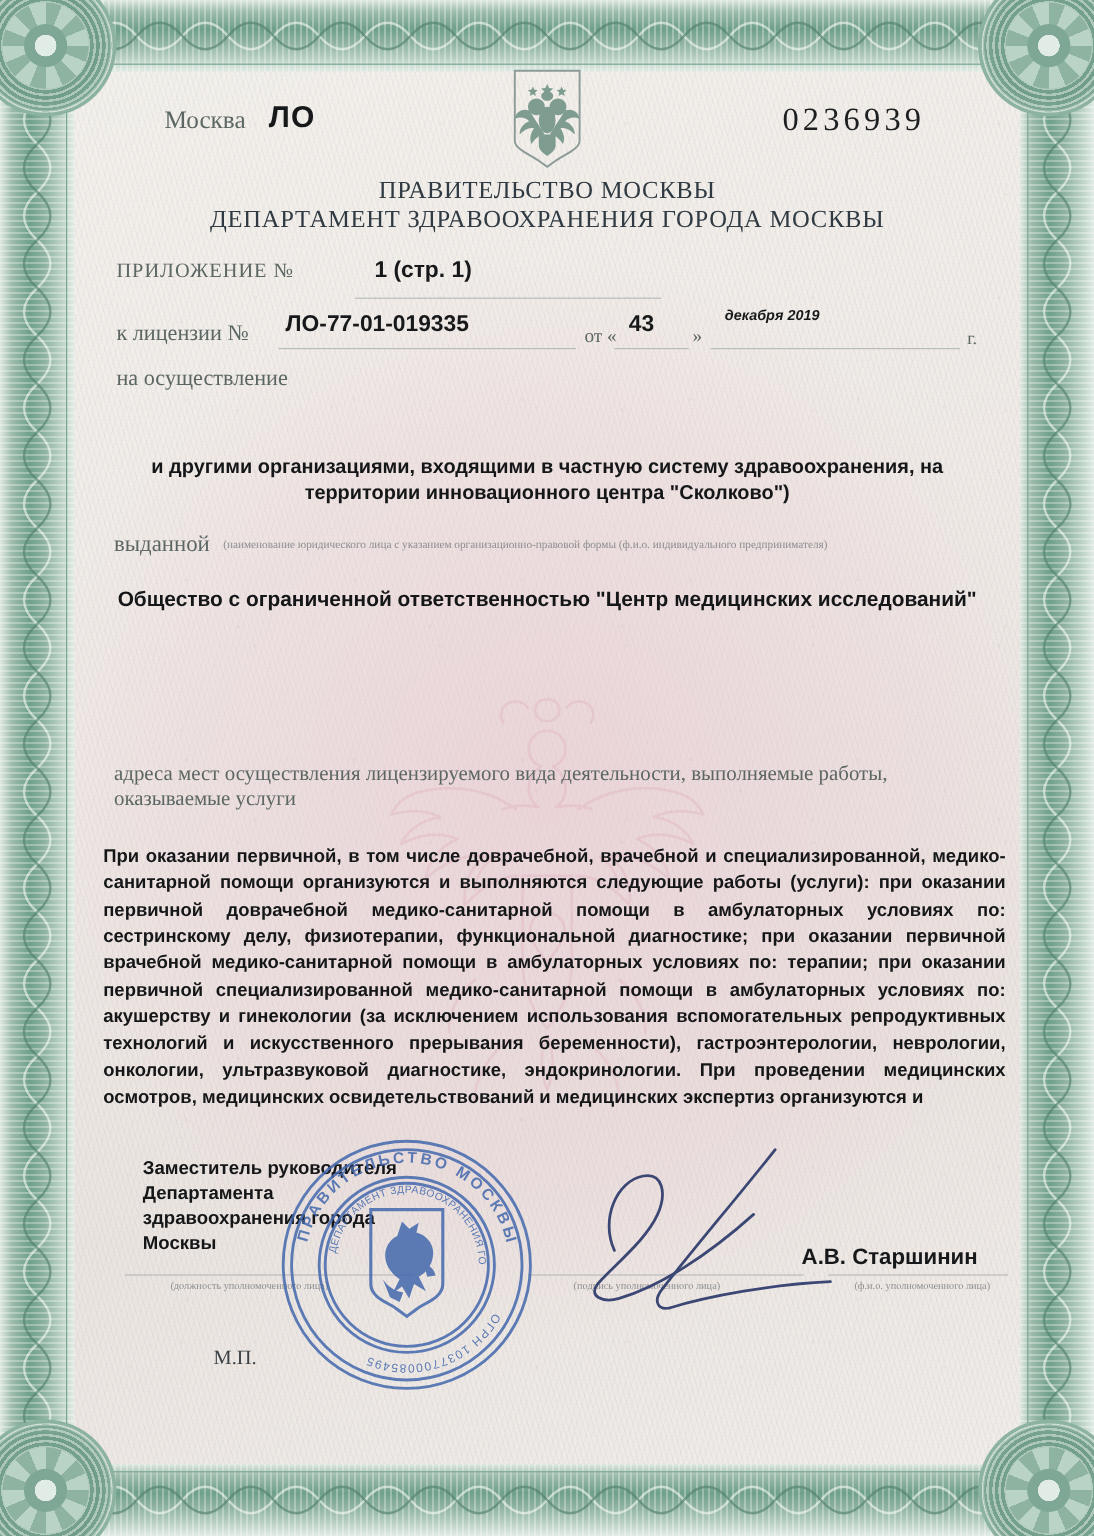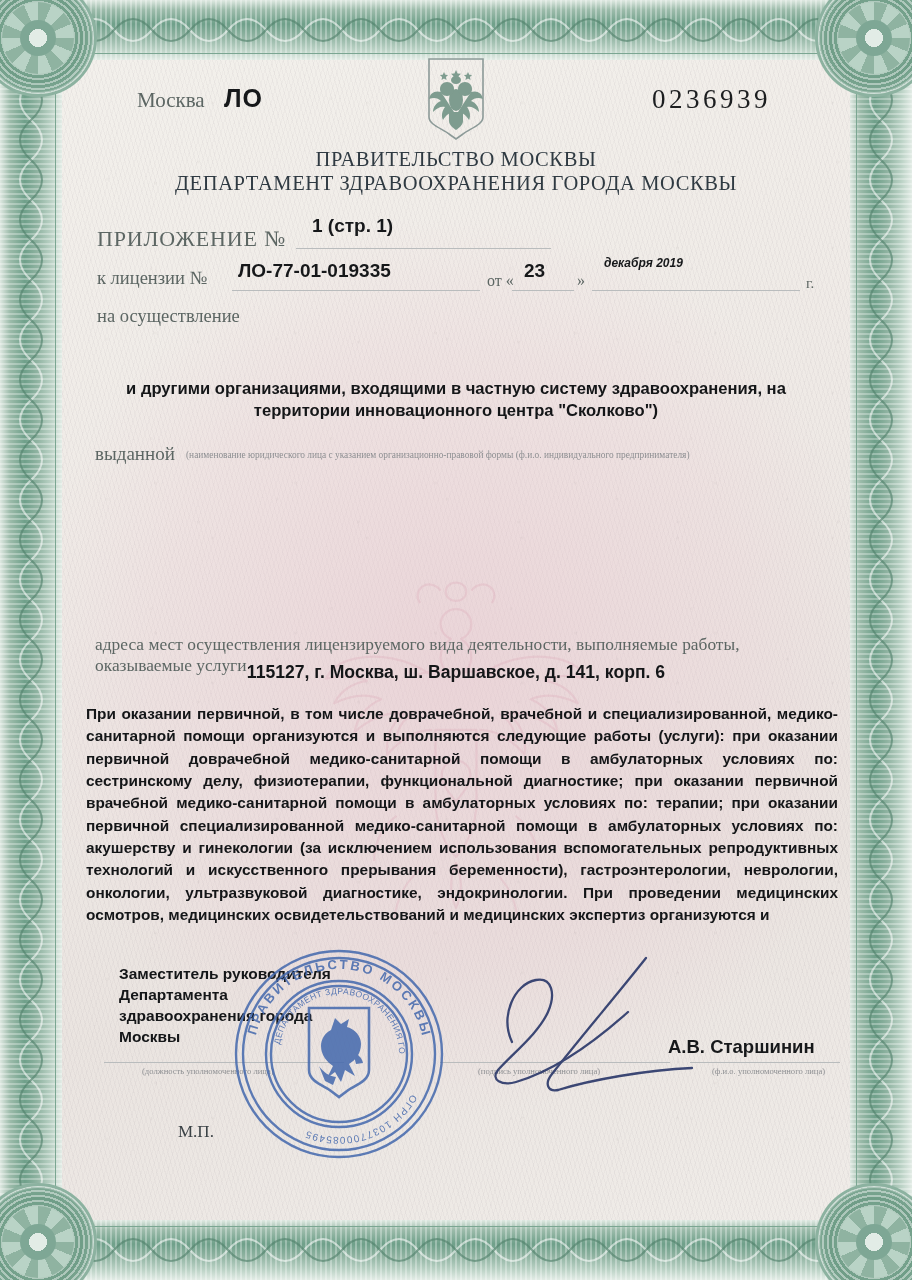--- a/index.html
+++ b/index.html
@@ -186,49 +186,49 @@
 
   <div id="content">
 
     <span class="t lbl" style="left:137px;top:88px;font-size:21px;">Москва</span>
     <span class="t val" style="left:224px;top:84px;font-size:25px;letter-spacing:1px;">ЛО</span>
     <span class="t" style="left:652px;top:84px;font-size:27px;letter-spacing:3.5px;font-family:'Liberation Serif',serif;color:#1c1e20;">0236939</span>
 
     <span class="t hdr" style="left:0;top:148px;width:912px;text-align:center;font-size:20.5px;">ПРАВИТЕЛЬСТВО МОСКВЫ</span>
     <span class="t hdr" style="left:0;top:172px;width:912px;text-align:center;font-size:20.5px;">ДЕПАРТАМЕНТ ЗДРАВООХРАНЕНИЯ ГОРОДА МОСКВЫ</span>
 
-    <span class="t lbl" style="left:97px;top:226px;font-size:22px;letter-spacing:.8px;">ПРИЛОЖЕНИЕ  №</span>
+    <span class="t lbl" style="left:97px;top:216px;font-size:17px;letter-spacing:.8px;">ПРИЛОЖЕНИЕ  №</span>
     <span class="t val" style="left:312px;top:215px;font-size:19px;">1 (стр. 1)</span>
     <div class="rule" style="left:296px;top:248px;width:255px;"></div>
 
     <span class="t lbl" style="left:97px;top:268px;font-size:18.5px;">к лицензии №</span>
     <span class="t val" style="left:238px;top:260px;font-size:19px;">ЛО-77-01-019335</span>
     <div class="rule" style="left:232px;top:290px;width:248px;"></div>
 
     <span class="t lbl" style="left:487px;top:272px;font-size:16px;">от «</span>
-    <span class="t val" style="left:524px;top:260px;font-size:19px;">23</span>
+    <span class="t val" style="left:524px;top:260px;font-size:19px;">43</span>
     <span class="t lbl" style="left:577px;top:272px;font-size:16px;">»</span>
     <div class="rule" style="left:512px;top:290px;width:62px;"></div>
     <span class="t val" style="left:604px;top:256px;font-size:12px;font-style:italic;">декабря 2019</span>
     <div class="rule" style="left:592px;top:290px;width:208px;"></div>
     <span class="t lbl" style="left:806px;top:275px;font-size:15px;">г.</span>
 
     <span class="t lbl" style="left:97px;top:306px;font-size:18.5px;">на осуществление</span>
 
     <span class="ctr" style="top:379px;font-size:16.6px;">и другими организациями, входящими в частную систему здравоохранения, на</span>
     <span class="ctr" style="top:401px;font-size:16.6px;">территории инновационного центра "Сколково")</span>
 
     <span class="t lbl" style="left:95px;top:443px;font-size:19px;">выданной</span>
     <span class="t tiny" style="left:186px;top:450px;font-size:9.4px;">(наименование юридического лица с указанием организационно-правовой формы  (ф.и.о. индивидуального предпринимателя)</span>
 
+    <span class="ctr" style="top:489px;font-size:17.4px;">Общество с ограниченной ответственностью "Центр медицинских исследований"</span>
 
     <span class="t lbl" style="left:95px;top:634px;font-size:17.4px;">адреса мест осуществления лицензируемого вида деятельности, выполняемые работы,</span>
     <span class="t lbl" style="left:95px;top:655px;font-size:17.4px;">оказываемые услуги</span>
 
-    <span class="ctr" style="top:662px;font-size:17.6px;">115127, г. Москва, ш. Варшавское, д. 141, корп. 6</span>
 
     <div class="body-par">
       <span>При оказании первичной, в том числе доврачебной, врачебной и специализированной, медико-санитарной помощи организуются и выполняются следующие работы (услуги): при оказании первичной доврачебной медико-санитарной помощи в амбулаторных условиях по: сестринскому делу, физиотерапии, функциональной диагностике; при оказании первичной врачебной медико-санитарной помощи в амбулаторных условиях по: терапии; при оказании первичной специализированной медико-санитарной помощи в амбулаторных условиях по: акушерству и гинекологии (за исключением использования вспомогательных репродуктивных технологий и искусственного прерывания беременности), гастроэнтерологии, неврологии, онкологии, ультразвуковой диагностике, эндокринологии. При проведении медицинских осмотров, медицинских освидетельствований и медицинских экспертиз организуются и</span>
     </div>
 
     <svg class="stamp" viewBox="0 0 213 213" aria-hidden="true">
       <g fill="none" stroke="#4368ad" stroke-width="2.4">
         <circle cx="106" cy="106" r="103"></circle>
         <circle cx="106" cy="106" r="96"></circle>
         <circle cx="106" cy="106" r="73"></circle>

